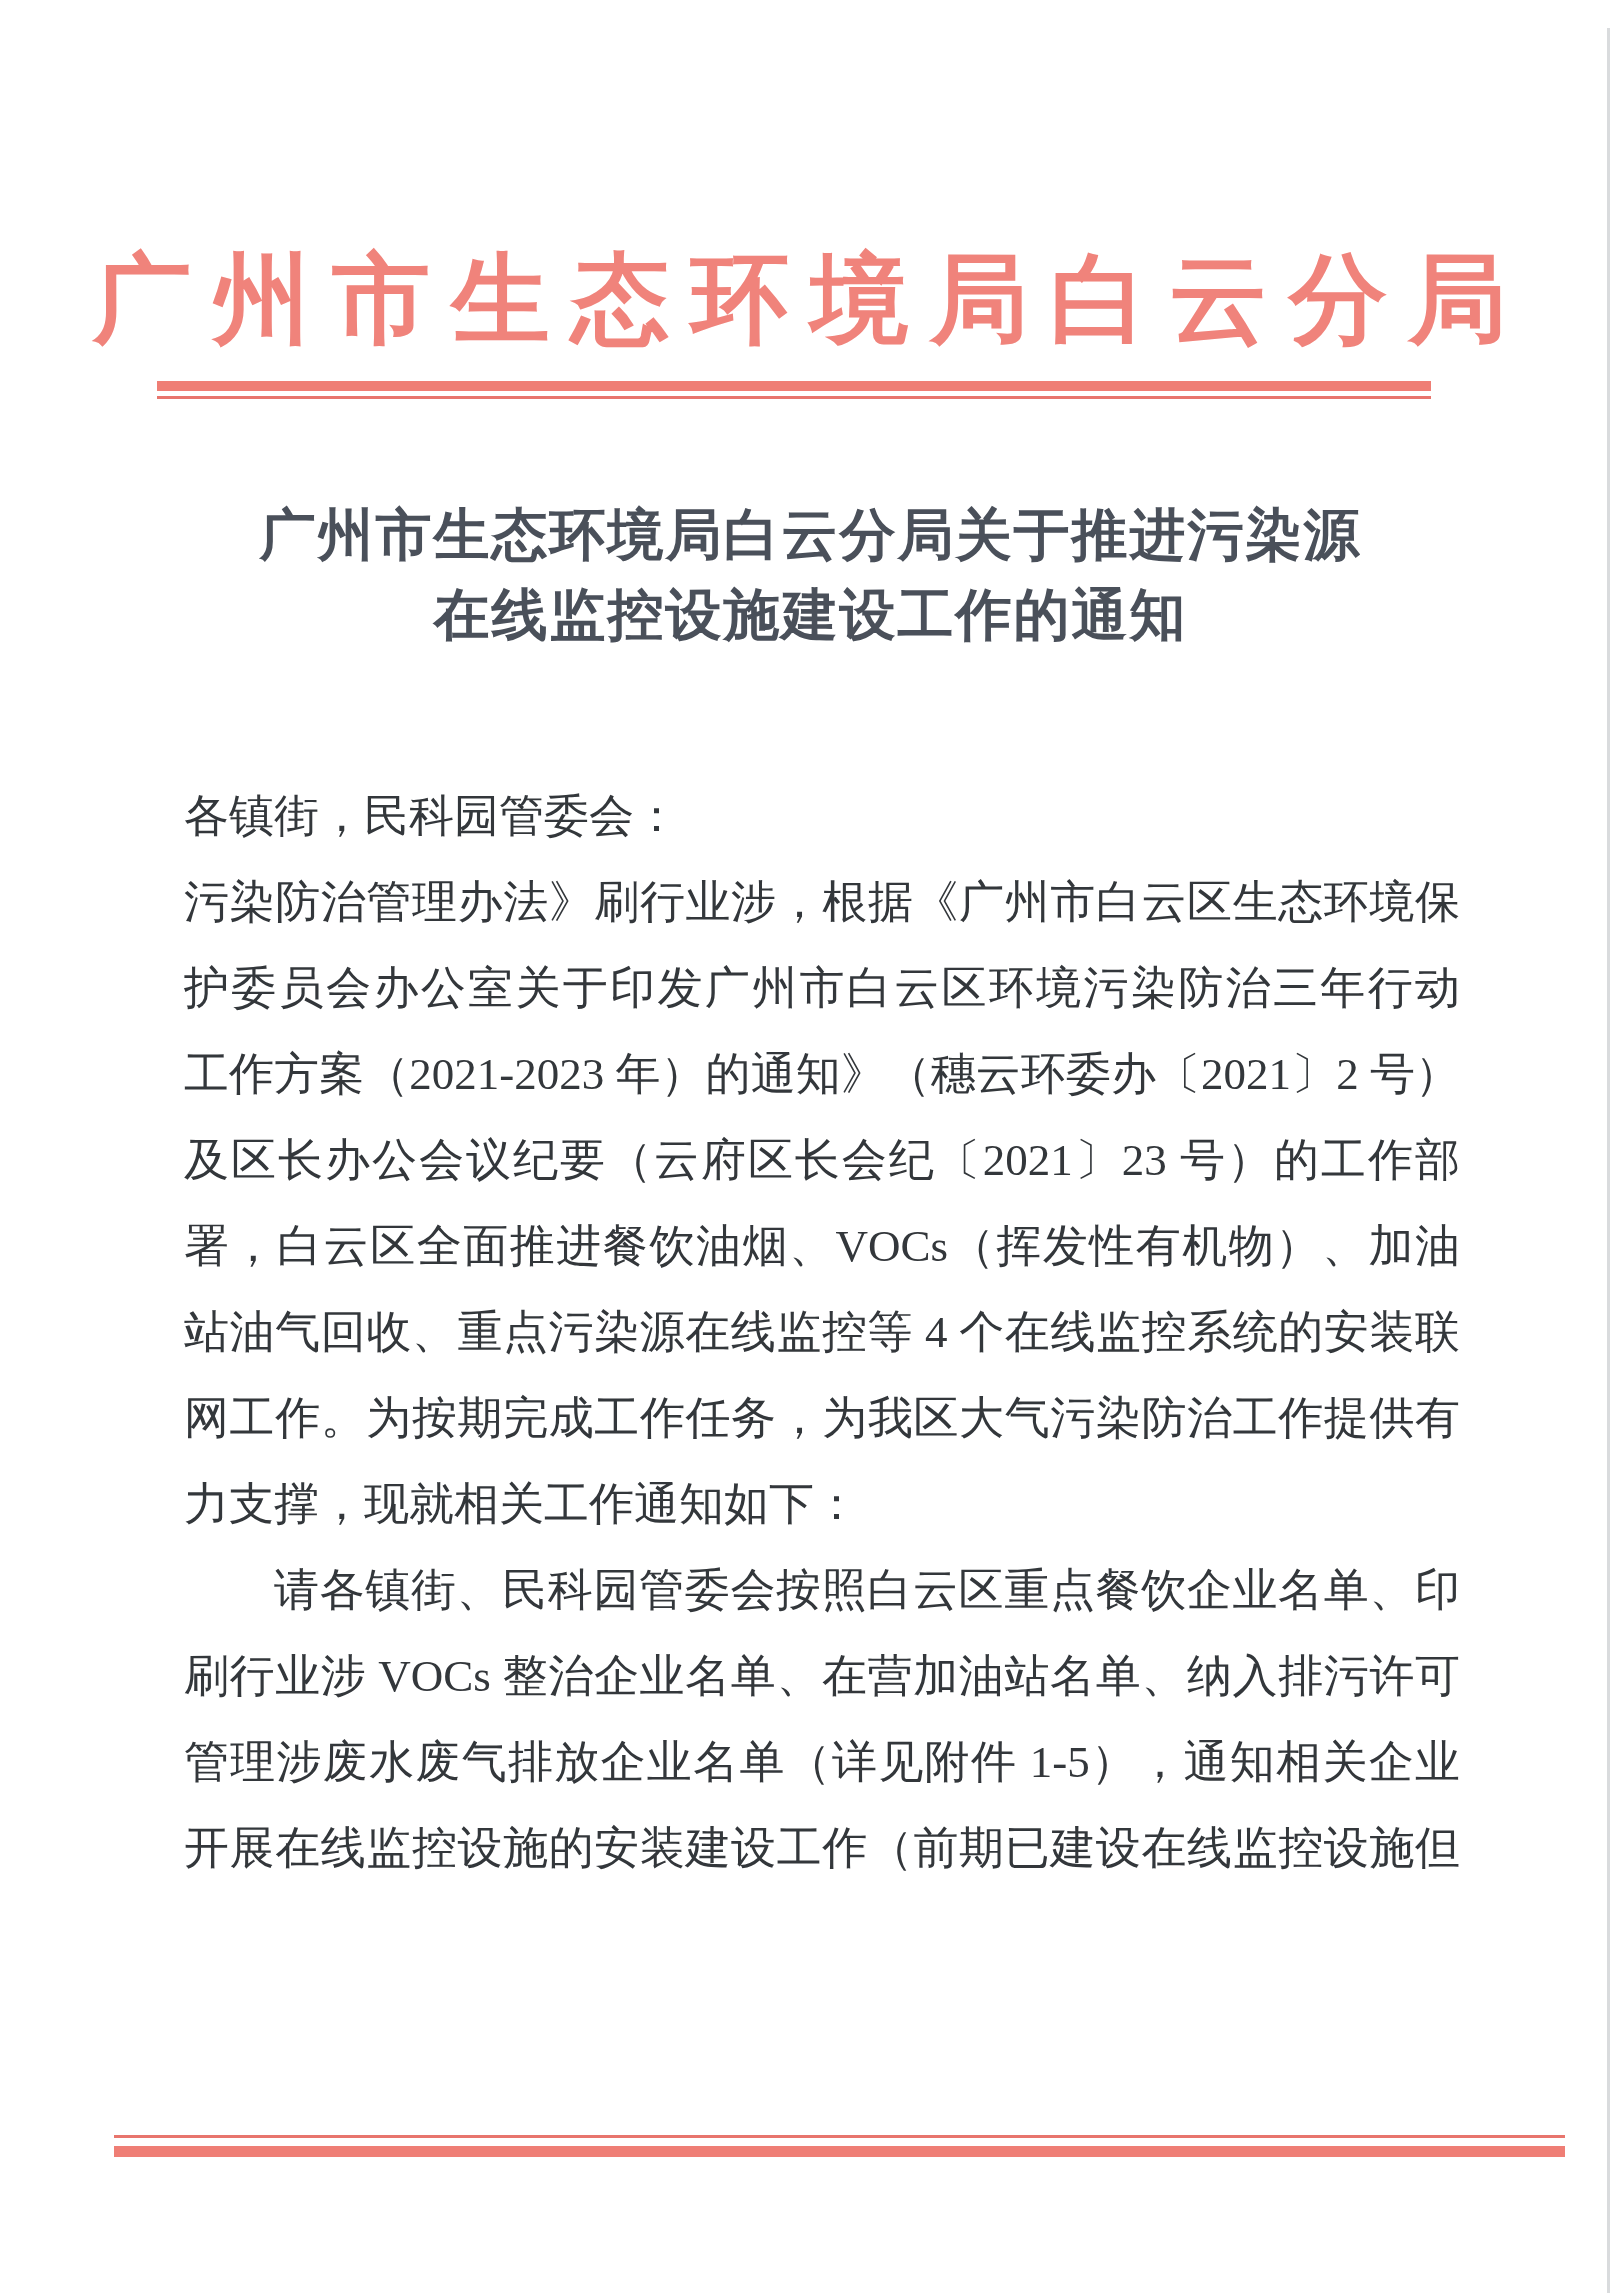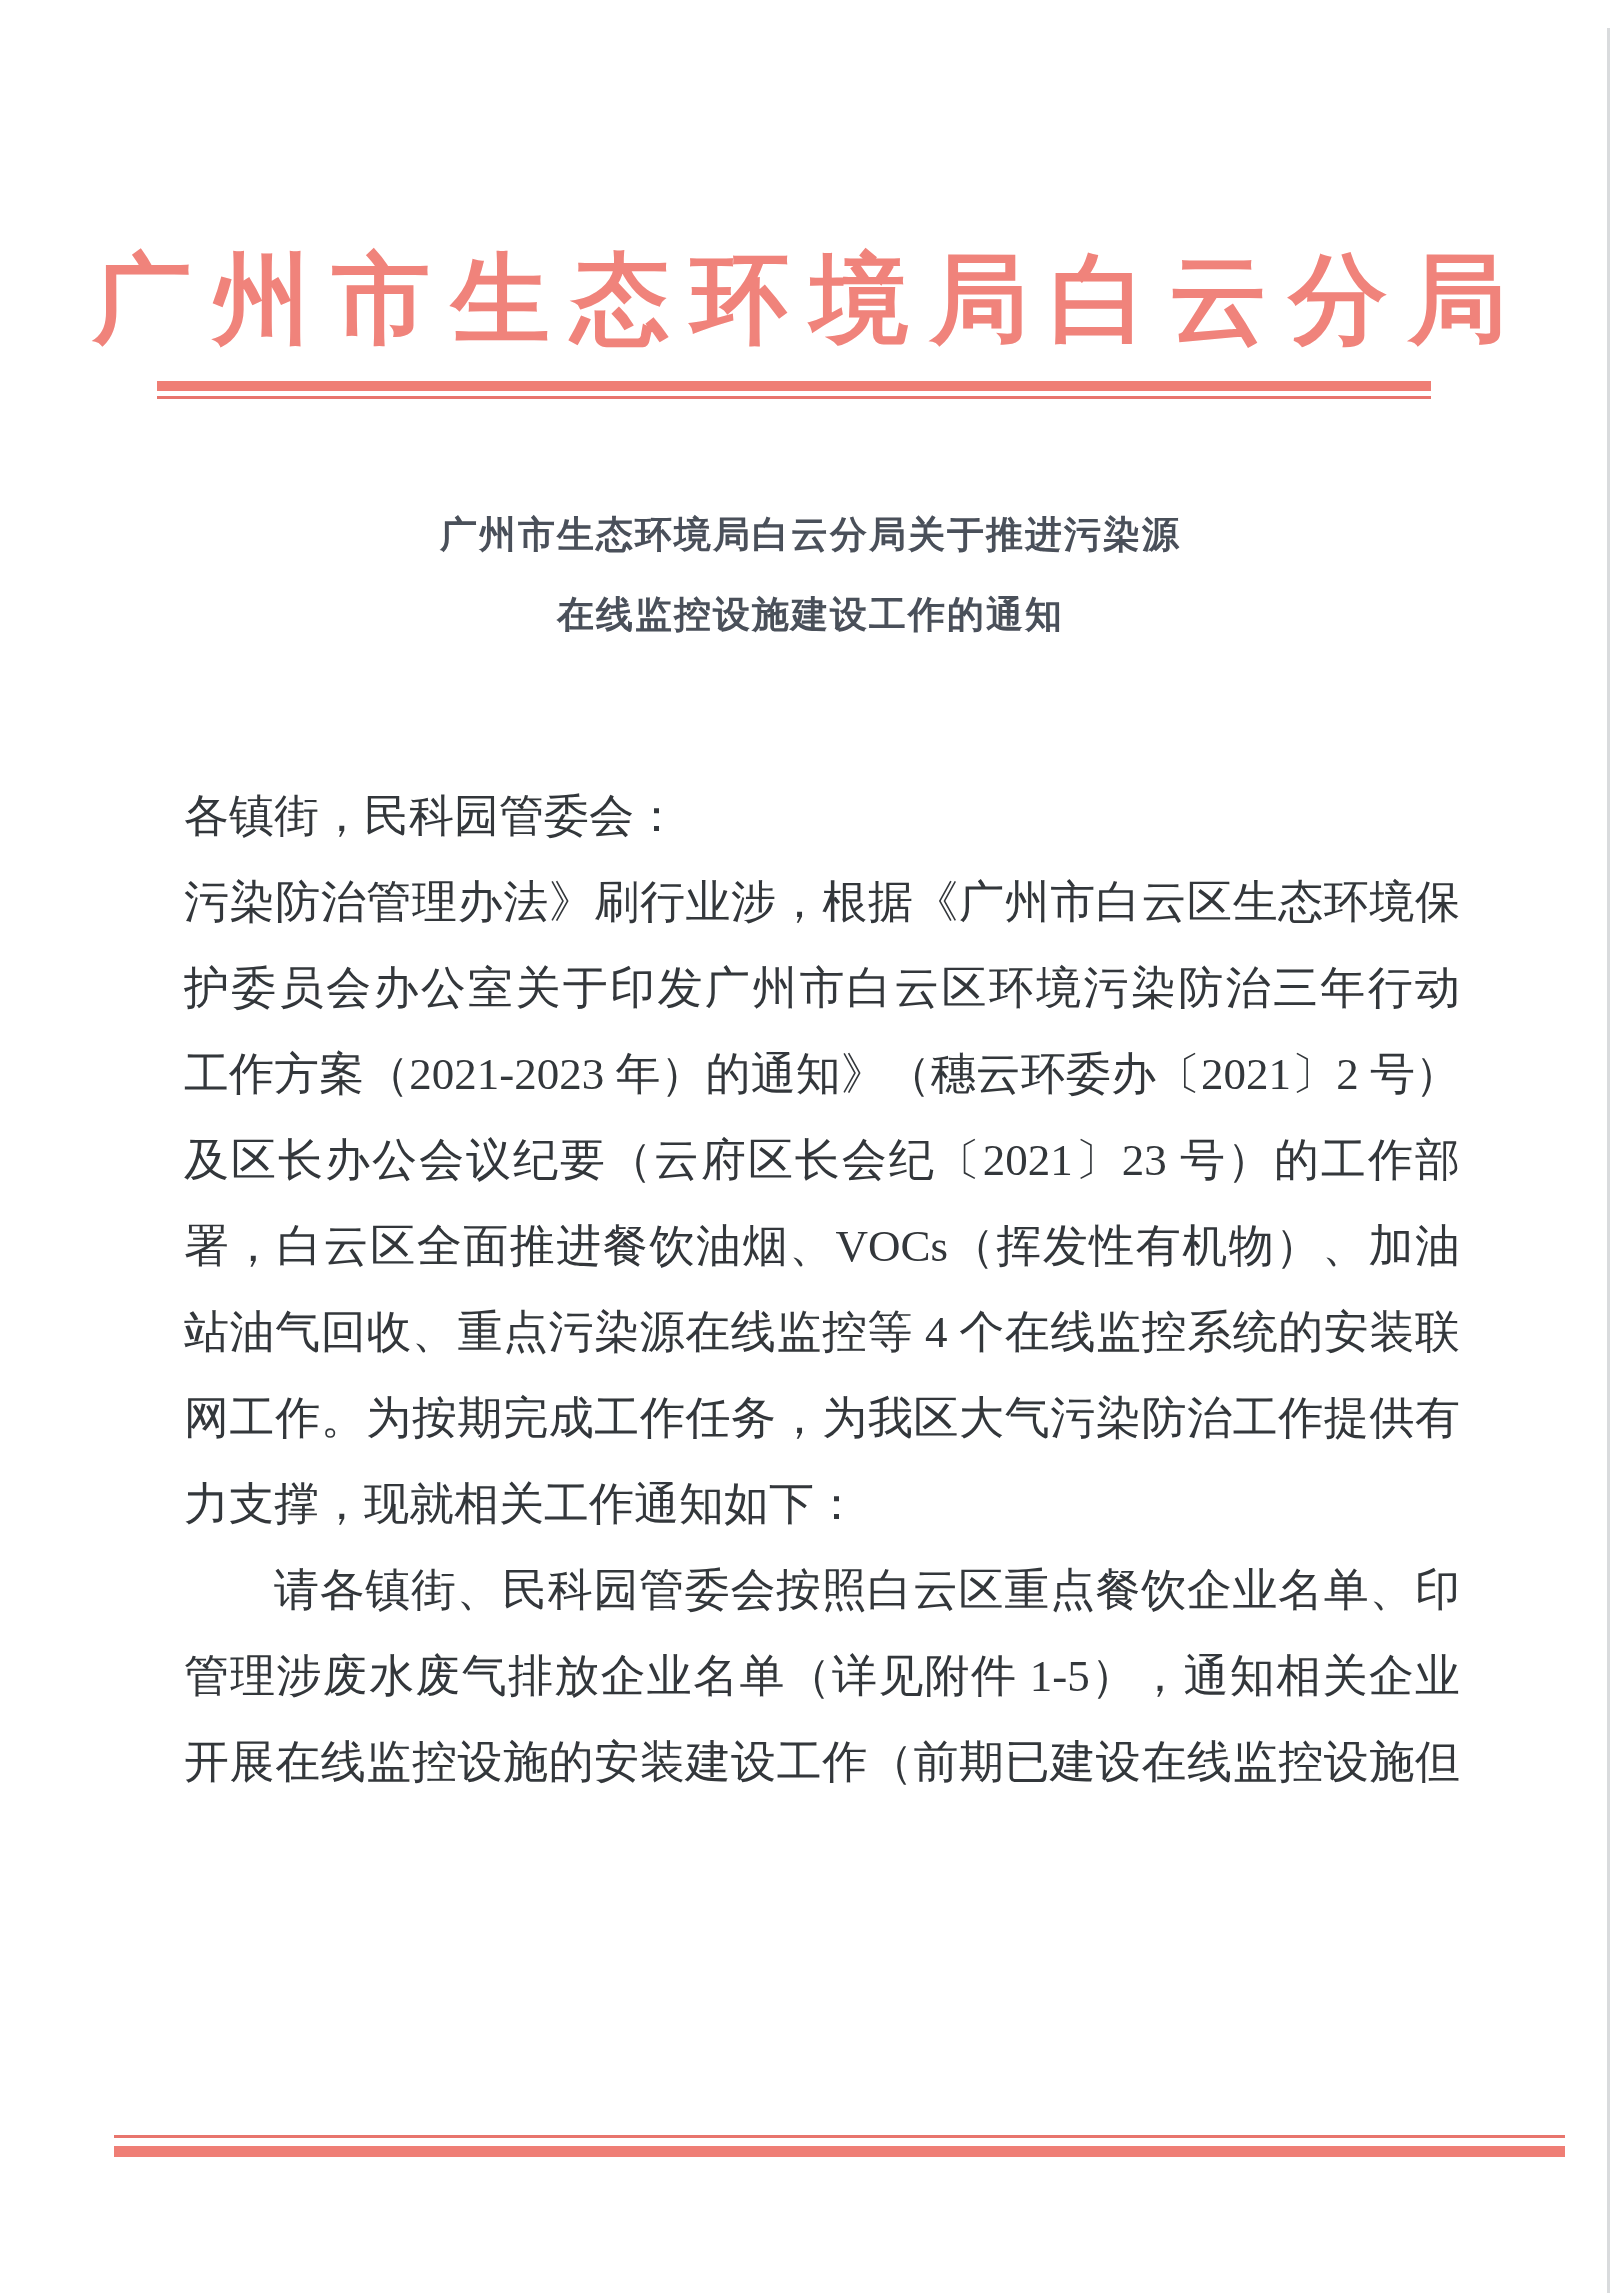--- a/index.html
+++ b/index.html
@@ -37,21 +37,21 @@
     width: 1274px;
     margin-left: 157px;
     margin-top: 23.5px;
   }
   .rule-top .thick { height: 10.8px; background: var(--rule-red); }
   .rule-top .thin  { height: 2.9px;  background: var(--rule-red-thin); margin-top: 4.9px; }
   
   .doc-title {
     margin-top: 96px;
     text-align: center;
-    font-size: 37px;
+    font-size: 56px;
     font-weight: bold;
     letter-spacing: 2px;
     line-height: 80px;
     color: var(--title-color);
   }
   
   .body-text {
     margin: 118px 161px 0 184px;
     font-size: 45px;
     color: var(--body-text-color);
@@ -128,20 +128,21 @@
     <div class="line j">护委员会办公室关于印发广州市白云区环境污染防治三年行动</div>
     <div class="line j">工作方案（2021-2023 年）的通知》（穗云环委办〔2021〕2 号）</div>
     <div class="line j">及区长办公会议纪要（云府区长会纪〔2021〕23 号）的工作部</div>
     <div class="line j">署，白云区全面推进餐饮油烟、VOCs（挥发性有机物）、加油</div>
     <div class="line j">站油气回收、重点污染源在线监控等 4 个在线监控系统的安装联</div>
     <div class="line j">网工作。为按期完成工作任务，为我区大气污染防治工作提供有</div>
     <div class="line">力支撑，现就相关工作通知如下：</div>
 
 
     <div class="line j indent">请各镇街、民科园管委会按照白云区重点餐饮企业名单、印</div>
+    <div class="line j">刷行业涉 VOCs 整治企业名单、在营加油站名单、纳入排污许可</div>
     <div class="line j">管理涉废水废气排放企业名单（详见附件 1-5），通知相关企业</div>
     <div class="line j">开展在线监控设施的安装建设工作（前期已建设在线监控设施但</div>
   </div>
 
   <div class="rule-bottom">
     <div class="thin"></div>
     <div class="thick"></div>
   </div>
 
   <div class="scan-edge-right"></div>

